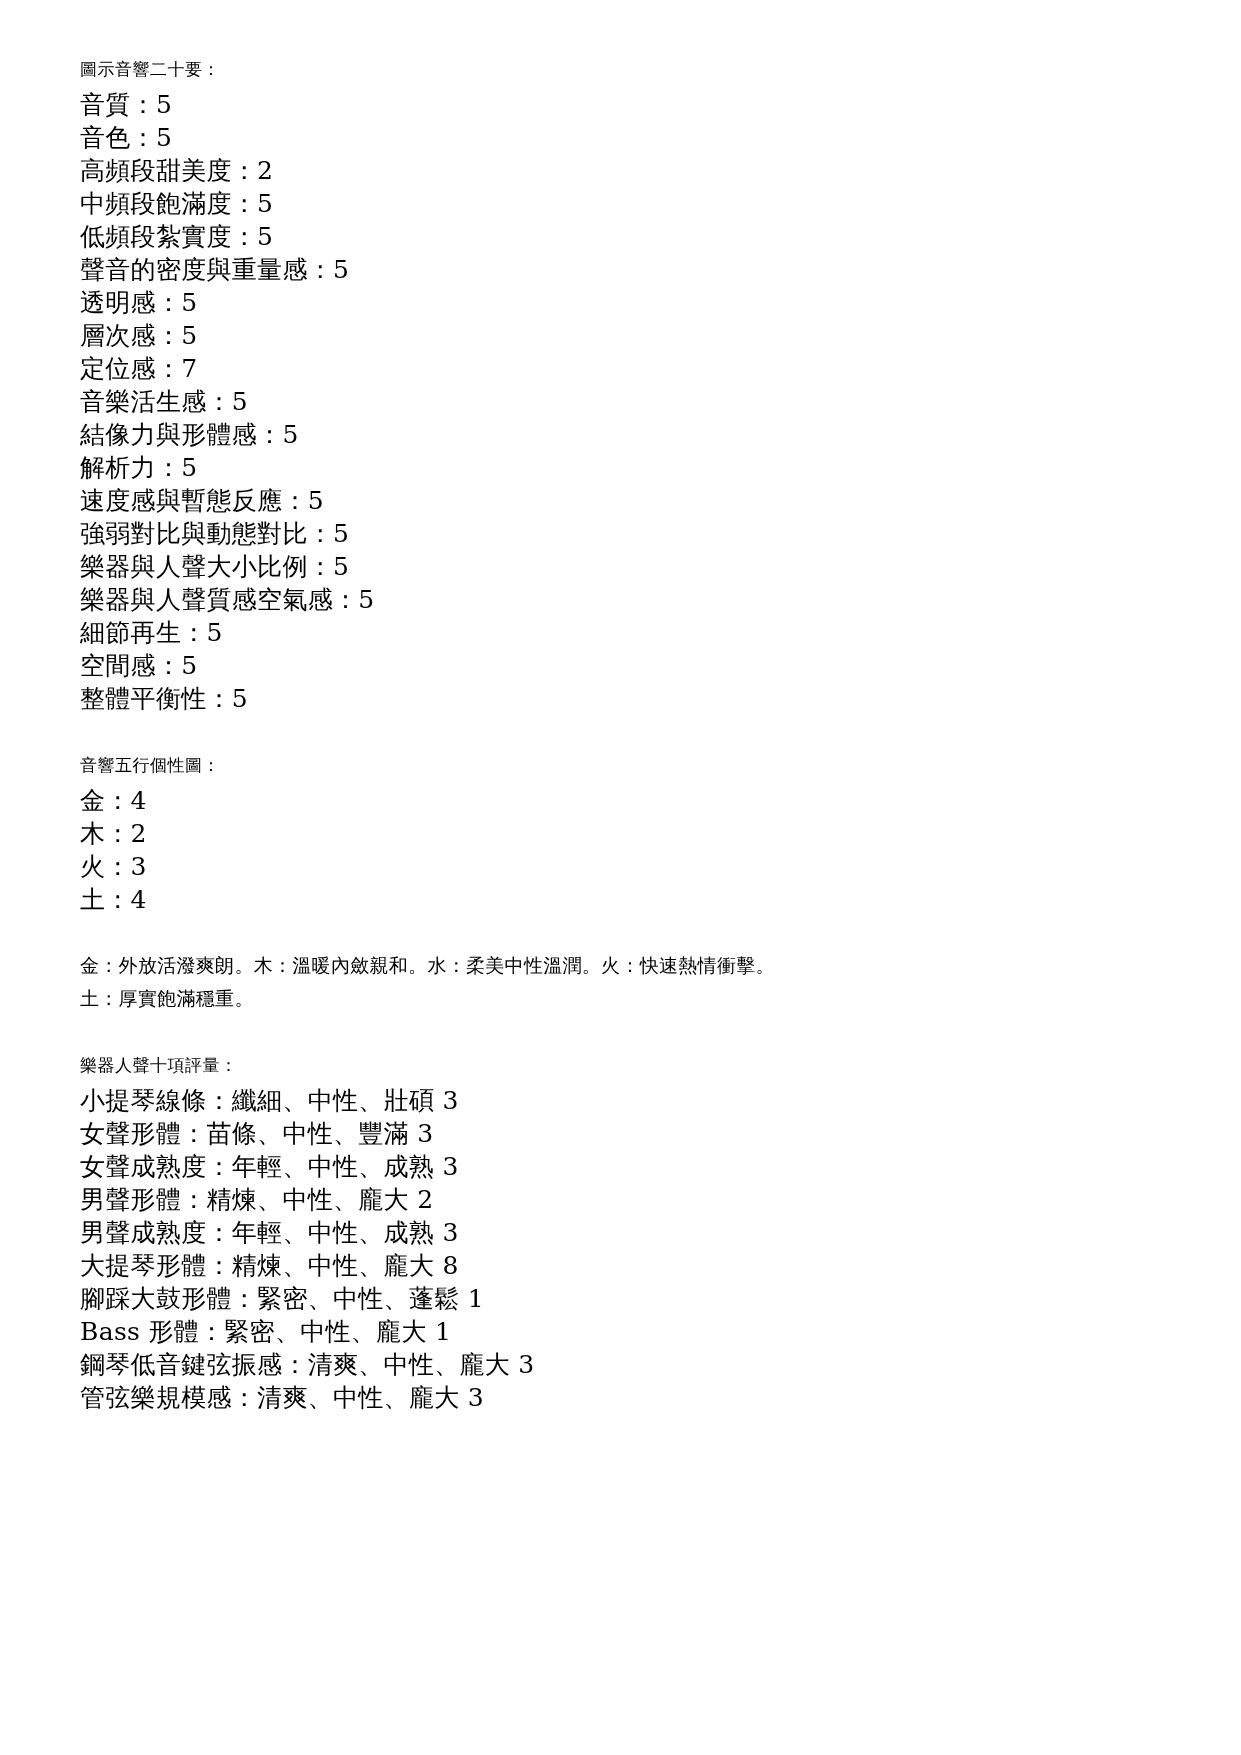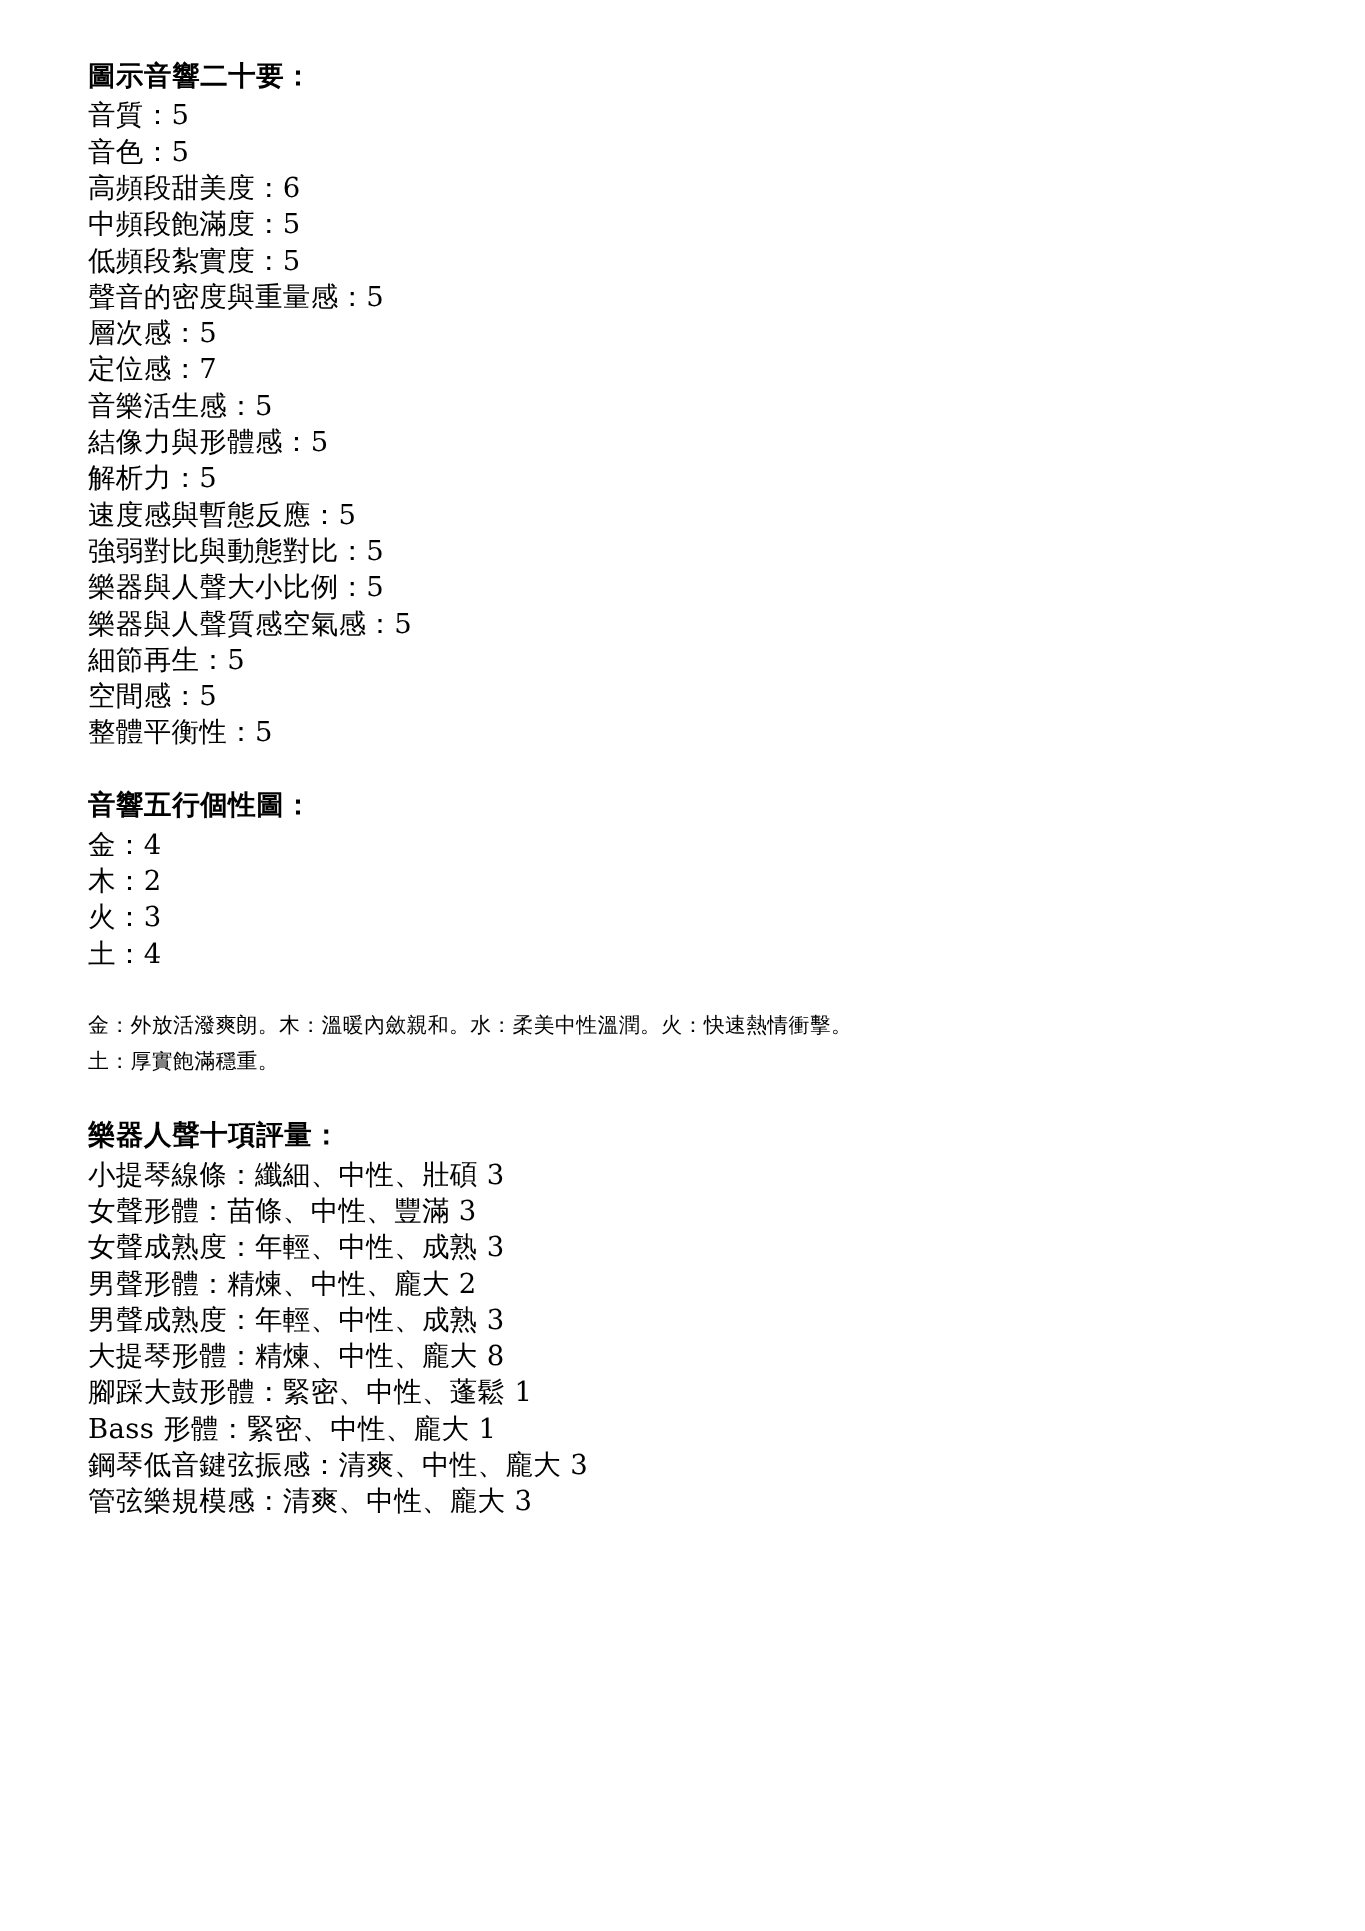--- a/index.html
+++ b/index.html
@@ -18,22 +18,22 @@
   .page {
     box-sizing: border-box;
     padding: 52px 80px 0 80px;
     width: 1241px;
     height: 1755px;
   }
   .section {
     margin: 0;
   }
   .section-heading {
-    font-weight: bold;
-    font-size: 25px;
+    font-weight: normal;
+    font-size: 17px;
     line-height: 34px;
     margin: 0 0 2px 0;
     letter-spacing: 0.5px;
   }
   .line {
     font-size: 25px;
     line-height: 33px;
     margin: 0;
     white-space: pre-wrap;
     letter-spacing: 0.3px;
@@ -50,24 +50,25 @@
 </style>
 </head>
 <body>
 
 <div class="page">
 
   <div class="section">
     <div class="section-heading">圖示音響二十要：</div>
     <div class="line">音質：5</div>
     <div class="line">音色：5</div>
-    <div class="line">高頻段甜美度：6</div>
+    <div class="line">高頻段甜美度：2</div>
     <div class="line">中頻段飽滿度：5</div>
     <div class="line">低頻段紮實度：5</div>
     <div class="line">聲音的密度與重量感：5</div>
+    <div class="line">透明感：5</div>
     <div class="line">層次感：5</div>
     <div class="line">定位感：7</div>
     <div class="line">音樂活生感：5</div>
     <div class="line">結像力與形體感：5</div>
     <div class="line">解析力：5</div>
     <div class="line">速度感與暫態反應：5</div>
     <div class="line">強弱對比與動態對比：5</div>
     <div class="line">樂器與人聲大小比例：5</div>
     <div class="line">樂器與人聲質感空氣感：5</div>
     <div class="line">細節再生：5</div>

